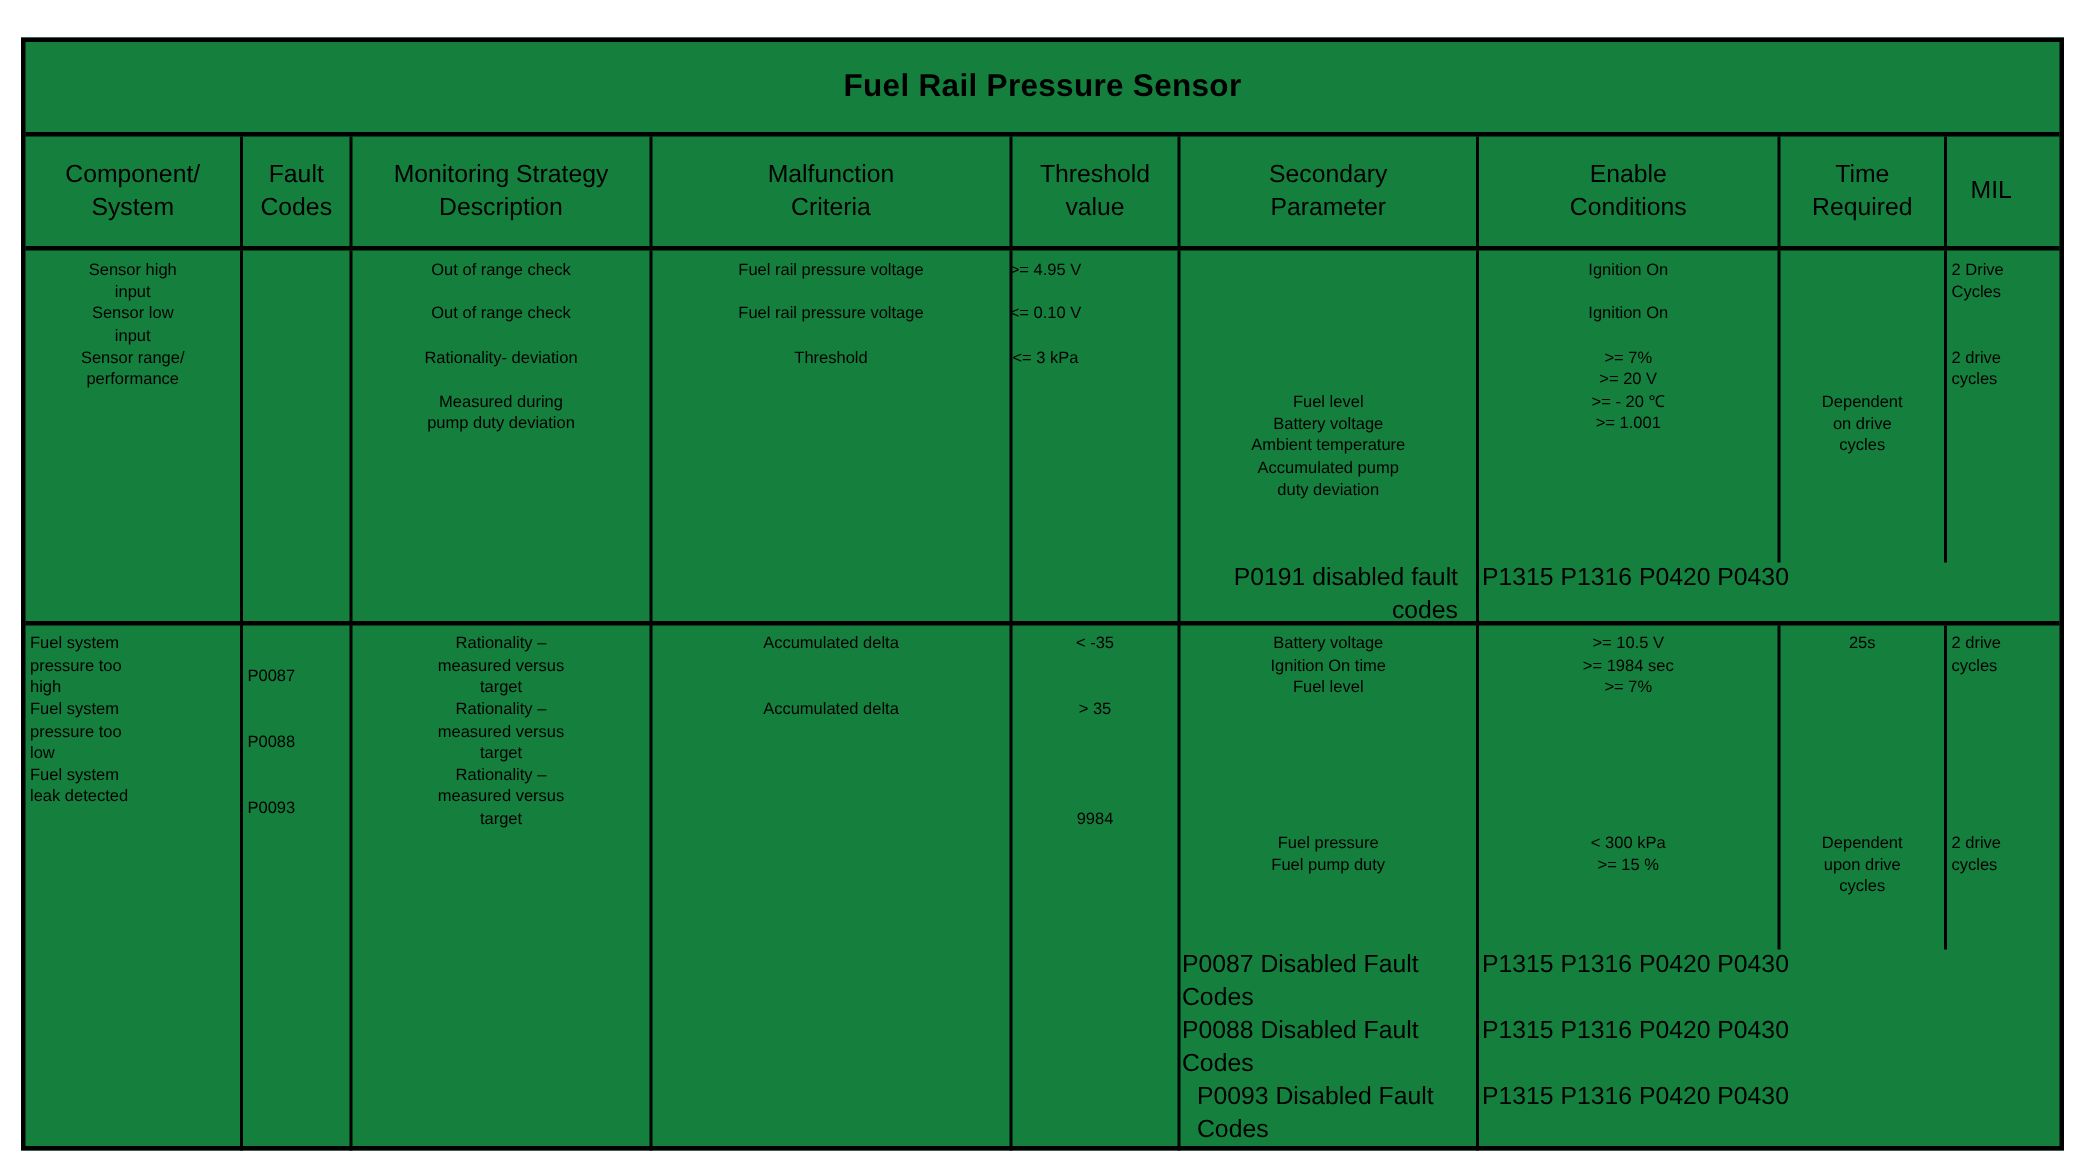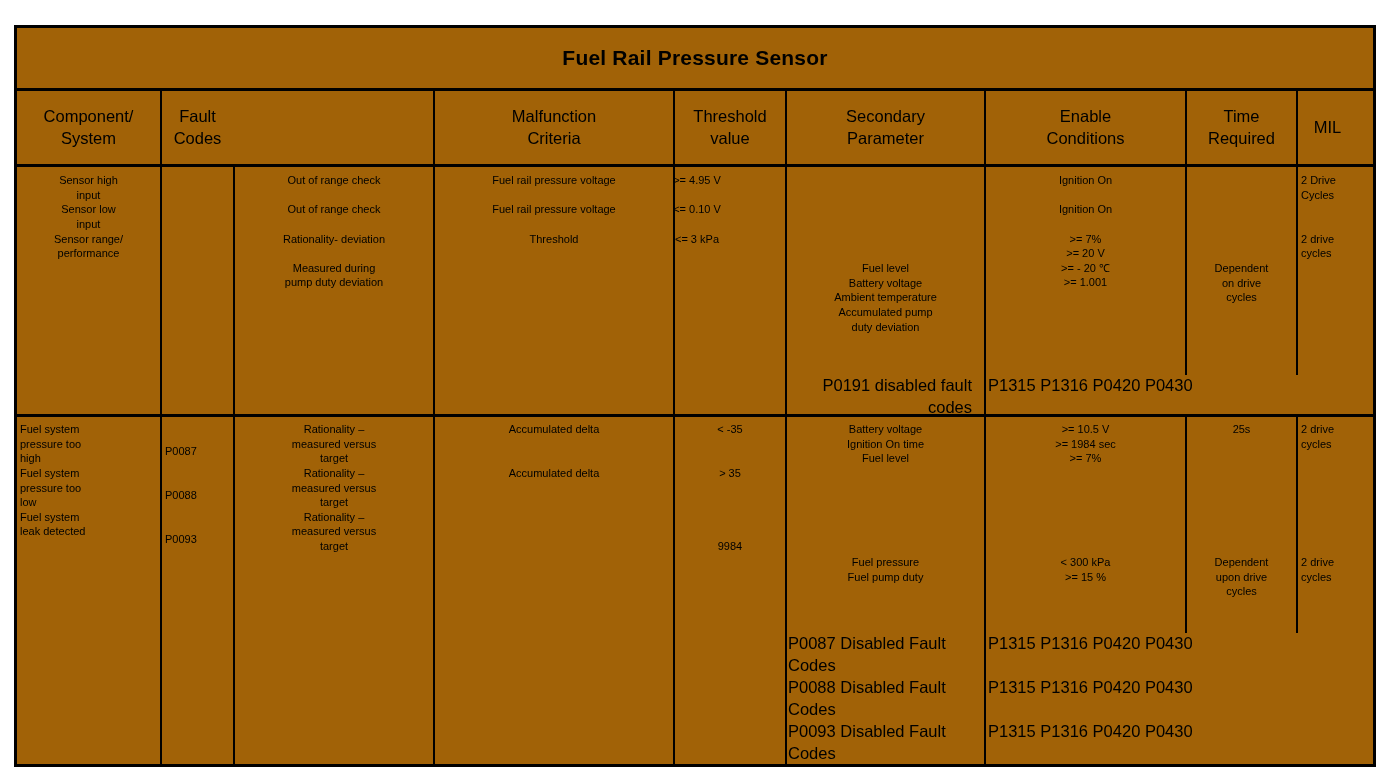--- a/index.html
+++ b/index.html
@@ -23,21 +23,21 @@
 
   
   .frame {
     position: absolute;
     left: 14px;
     top: 25px;
     width: 1362px;
     height: 742px;
     border: 3px solid #000;
     box-sizing: border-box;
-    background: #a16207;
+    background: #15803d;
   }
 
   
   .title-band {
     position: absolute;
     left: 0;
     top: 0;
     right: 0;
     height: 63px;
     border-bottom: 3px solid #000;
@@ -135,20 +135,24 @@
     </div>
 
     <div class="head-band">
       <div class="head-cell" style="left:0px;width:143px;">
         <span>Component/</span>
         <span>System</span>
       </div>
       <div class="head-cell" style="left:143px;width:73px;">
         <span>Fault</span>
         <span>Codes</span>
+      </div>
+      <div class="head-cell" style="left:216px;width:200px;">
+        <span>Monitoring Strategy</span>
+        <span>Description</span>
       </div>
       <div class="head-cell" style="left:416px;width:240px;">
         <span>Malfunction</span>
         <span>Criteria</span>
       </div>
       <div class="head-cell" style="left:656px;width:112px;">
         <span>Threshold</span>
         <span>value</span>
       </div>
       <div class="head-cell" style="left:967px;width:201px;">
@@ -352,20 +356,20 @@
         </div>
 
         <div class="span-line c-left" style="left: 771px; width: 196px; top: 216px; white-space: pre-line;">P0087 Disabled Fault
 Codes</div>
         <div class="span-line c-left" style="left:971px;width:385px;top:216px;">P1315 P1316 P0420 P0430</div>
 
         <div class="span-line c-left" style="left: 771px; width: 196px; top: 260px; white-space: pre-line;">P0088 Disabled Fault
 Codes</div>
         <div class="span-line c-left" style="left:971px;width:385px;top:260px;">P1315 P1316 P0420 P0430</div>
 
-        <div class="span-line c-left" style="left: 771px; width: 196px; top: 304px; white-space: pre-line;">P0093 Disabled Fault
+        <div class="span-line c-left" style="left: 771px; width: 196px; top: 304px; white-space: pre-line; padding-left: 10px;">P0093 Disabled Fault
 Codes</div>
         <div class="span-line c-left" style="left:971px;width:385px;top:304px;">P1315 P1316 P0420 P0430</div>
       </div>
 
     </div>
   </div>
 </div>
 
 </body></html>

